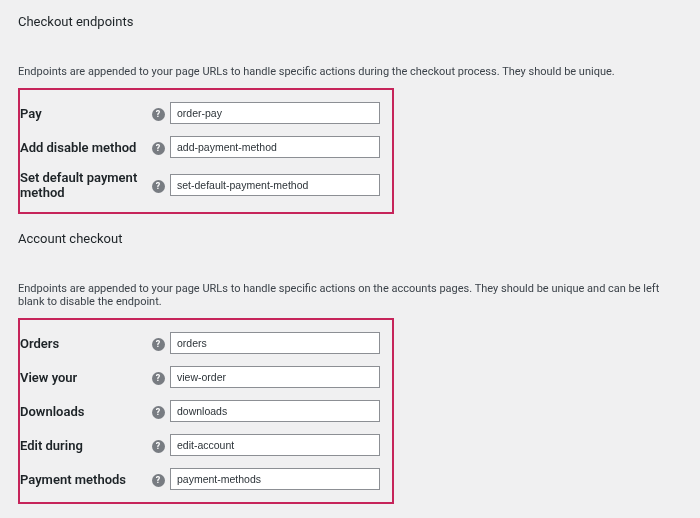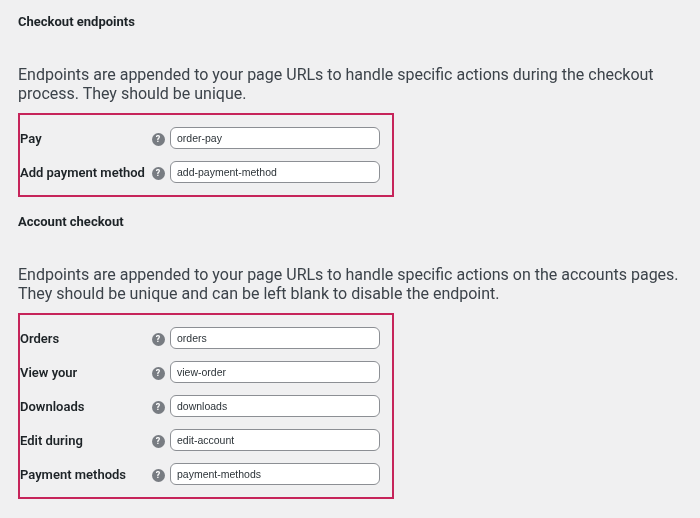--- a/index.html
+++ b/index.html
@@ -6,26 +6,26 @@
   body {
     background: #f0f0f1;
     font-family: -apple-system, BlinkMacSystemFont, "Segoe UI", Roboto, Arial, sans-serif;
     font-size: 12px;
     color: #1d2327;
     padding: 14px 18px;
     width: 700px;
   }
   h2.section-title {
     font-size: 13px;
-    font-weight: 700;
+    font-weight: 400;
     margin-bottom: 3px;
     color: #1d2327;
   }
   p.section-desc {
-    font-size: 16px;
+    font-size: 11px;
     color: #3c434a;
     margin-bottom: 10px;
     margin-top: 36px;
   }
   .fields-box {
     border: 2px solid #c6245a;
     padding: 6px 6px 6px 0;
     display: inline-block;
   }
   table.form-table {
@@ -62,21 +62,21 @@
     padding: 6px 6px 6px 0;
   }
   input[type="text"] {
     width: 210px;
     height: 22px;
     border: 1px solid #8c8f94;
     background: #fff;
     font-size: 10.5px;
     padding: 2px 6px;
     color: #2c3338;
-    border-radius: 6px;
+    border-radius: 0;
   }
   .section-gap { height: 14px; }
 </style>
 </head>
 <body>
 
 
 
 
 <h2 class="section-title">Checkout endpoints</h2>
@@ -84,23 +84,28 @@
 
 <div class="fields-box">
 <table class="form-table">
   <tbody>
         <tr>
     <td class="label-cell">Pay</td>
     <td class="help-cell"><span class="help-icon">?</span></td>
     <td class="input-cell"><input type="text" value="order-pay" style=""></td>
   </tr>
   <tr>
-    <td class="label-cell">Add payment method</td>
+    <td class="label-cell">Add disable method</td>
     <td class="help-cell"><span class="help-icon">?</span></td>
     <td class="input-cell"><input type="text" value="add-payment-method" style=""></td>
+  </tr>
+  <tr>
+    <td class="label-cell">Set default payment method</td>
+    <td class="help-cell"><span class="help-icon">?</span></td>
+    <td class="input-cell"><input type="text" value="set-default-payment-method" style=""></td>
   </tr>
 </tbody>
     </table>
 </div>
 
 <div class="section-gap"></div>
 
 
 <h2 class="section-title">Account checkout</h2>
 <p class="section-desc">Endpoints are appended to your page URLs to handle specific actions on the accounts pages. They should be unique and can be left blank to disable the endpoint.</p>

